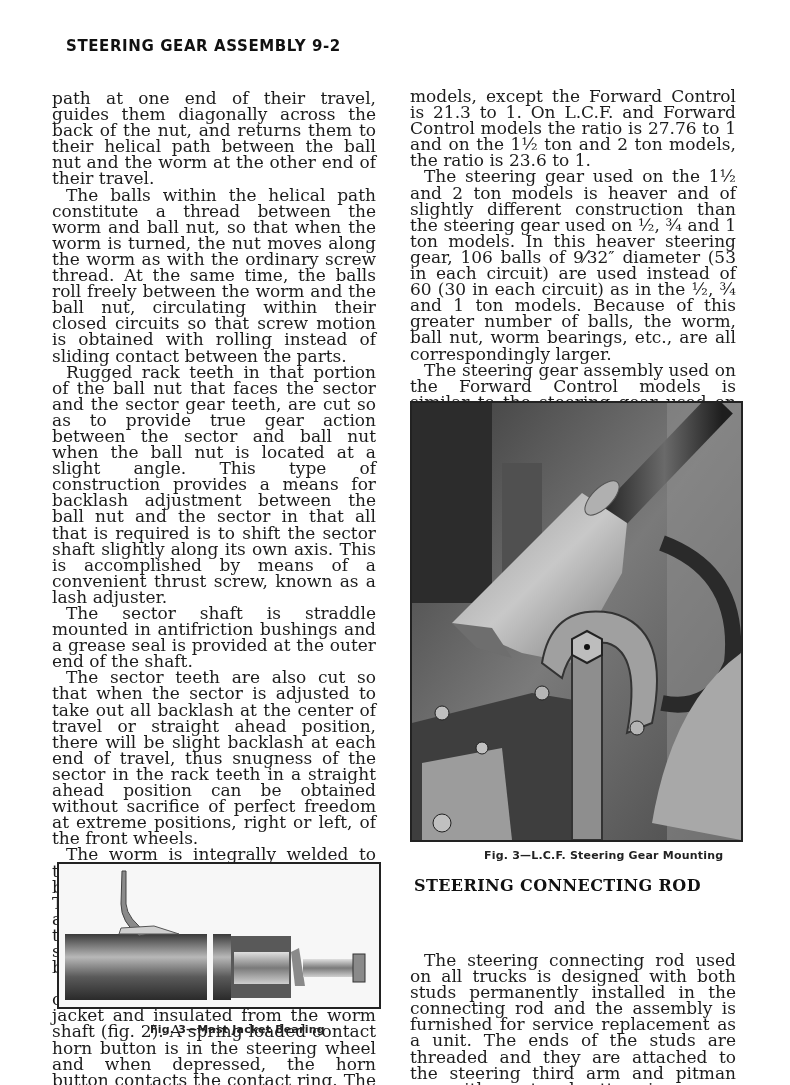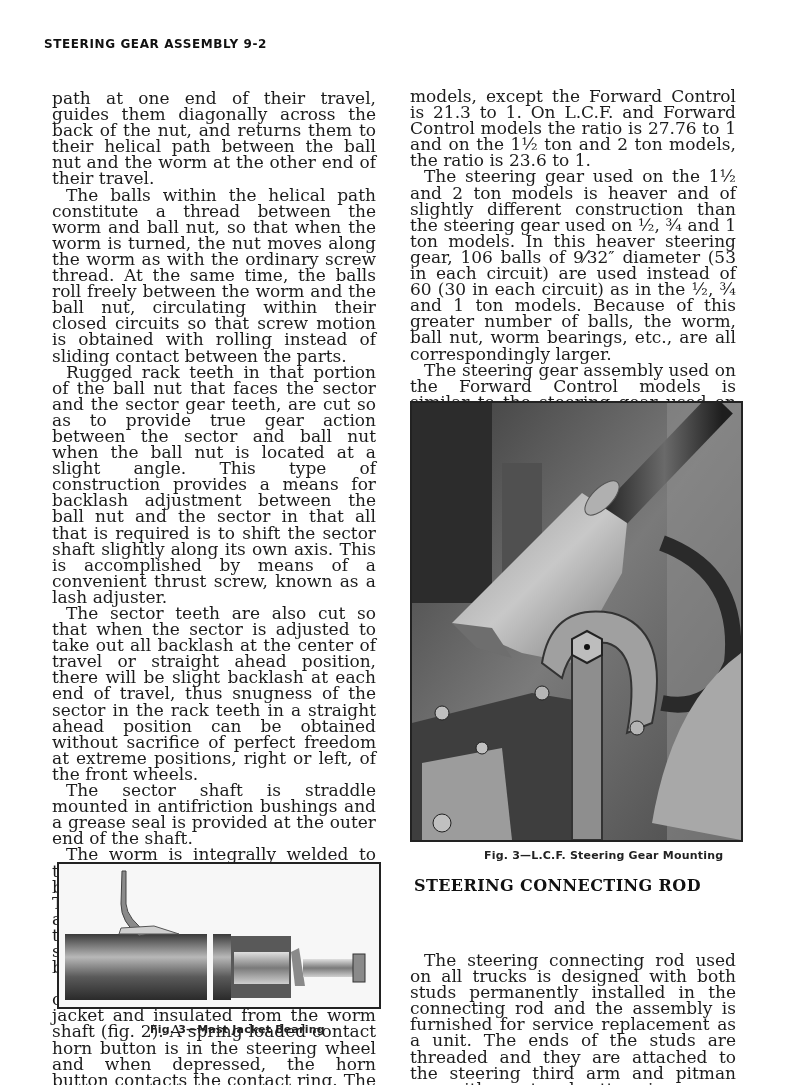--- a/index.html
+++ b/index.html
@@ -1,17 +1,17 @@
 <!DOCTYPE html>
 <html><head>
 <meta charset="utf-8">
 <style>
   html, body { margin: 0; padding: 0; background: #ffffff; }
   body { width: 790px; height: 1085px; position: relative; overflow: hidden; color: #1a1a1a; }
-  .header { position: absolute; left: 44px; top: 37px; font-family: "DejaVu Sans", sans-serif; font-weight: bold; font-size: 12px; letter-spacing: 0.6px; color: #111; text-align: center; }
+  .header { position: absolute; left: 66px; top: 37px; font-family: "DejaVu Sans", sans-serif; font-weight: bold; font-size: 15px; letter-spacing: 0.6px; color: #111; text-align: center; }
   .col { position: absolute; font-family: "DejaVu Serif", serif; font-size: 17px; line-height: 16.1px; text-align: justify; color: #1c1c1c; }
   .col p { margin: 0; text-indent: 14px; }
   .col p.noindent { text-indent: 0; }
   .left { left: 52px; top: 90px; width: 324px; }
   .right-top { left: 410px; top: 88px; width: 326px; }
   .right-bottom { left: 410px; top: 952px; width: 326px; }
   .section-heading { position: absolute; left: 414px; top: 876px; font-family: "DejaVu Serif", serif; font-weight: bold; font-size: 16px; letter-spacing: 0.4px; color: #111; }
   .figure { position: absolute; border: 2px solid #222; overflow: hidden; }
   .fig3 { left: 410px; top: 401px; width: 329px; height: 437px; background: #6b6b6b; }
   .fig2 { left: 57px; top: 862px; width: 320px; height: 143px; background: #f4f4f4; }
@@ -22,22 +22,22 @@
 </style>
 </head>
 <body>
 
 <div class="header">STEERING GEAR ASSEMBLY 9-2</div>
 
 <div class="col left">
   <p class="noindent">path at one end of their travel, guides them diagonally across the back of the nut, and returns them to their helical path between the ball nut and the worm at the other end of their travel.</p>
   <p>The balls within the helical path constitute a thread between the worm and ball nut, so that when the worm is turned, the nut moves along the worm as with the ordinary screw thread. At the same time, the balls roll freely between the worm and the ball nut, circulating within their closed circuits so that screw motion is obtained with rolling instead of sliding contact between the parts.</p>
   <p>Rugged rack teeth in that portion of the ball nut that faces the sector and the sector gear teeth, are cut so as to provide true gear action between the sector and ball nut when the ball nut is located at a slight angle. This type of construction provides a means for backlash adjustment between the ball nut and the sector in that all that is required is to shift the sector shaft slightly along its own axis. This is accomplished by means of a convenient thrust screw, known as a lash adjuster.</p>
+  <p>The sector shaft is straddle mounted in antifriction bushings and a grease seal is provided at the outer end of the shaft.</p>
   <p>The sector teeth are also cut so that when the sector is adjusted to take out all backlash at the center of travel or straight ahead position, there will be slight backlash at each end of travel, thus snugness of the sector in the rack teeth in a straight ahead position can be obtained without sacrifice of perfect freedom at extreme positions, right or left, of the front wheels.</p>
-  <p>The sector shaft is straddle mounted in antifriction bushings and a grease seal is provided at the outer end of the shaft.</p>
   <p>The worm is integrally welded to the mainshaft and is mounted between two barrel roller bearings. The lower of these bearings is adjustable toward the upper for taking out end play in the worm shaft and for obtaining proper worm bearing load.</p>
   <p>The horn wire is soldered to a contact ring, pressed into the mast jacket and insulated from the worm shaft (fig. 2). A spring loaded contact horn button is in the steering wheel and when depressed, the horn button contacts the contact ring. The wire from the horn is attached to a connector terminal at the mast jacket cover plate.</p>
   <p style="text-align:justify;text-align-last:justify;">Steering gear ratio on all ½, ¾ and 1 ton</p>
 </div>
 
 <div class="col right-top">
   <p class="noindent">models, except the Forward Control is 21.3 to 1. On L.C.F. and Forward Control models the ratio is 27.76 to 1 and on the 1½ ton and 2 ton models, the ratio is 23.6 to 1.</p>
   <p>The steering gear used on the 1½ and 2 ton models is heaver and of slightly different construction than the steering gear used on ½, ¾ and 1 ton models. In this heaver steering gear, 106 balls of 9⁄32″ diameter (53 in each circuit) are used instead of 60 (30 in each circuit) as in the ½, ¾ and 1 ton models. Because of this greater number of balls, the worm, ball nut, worm bearings, etc., are all correspondingly larger.</p>
   <p>The steering gear assembly used on the Forward Control models is similar to the steering gear used on the 1½ ton and 2 ton models. The sector shaft bushings on Forward Control models are of different dimensi ns, however, and there are 100 balls (50 in each circuit).</p>
 </div>

